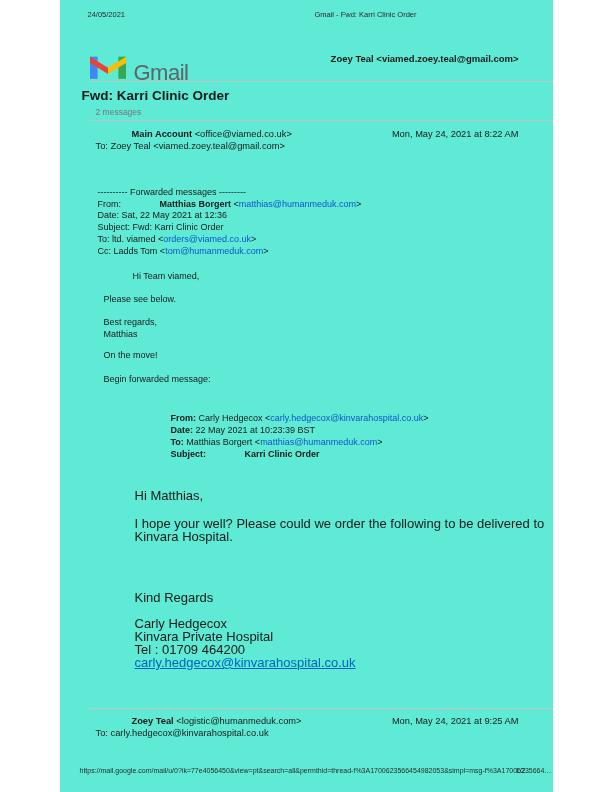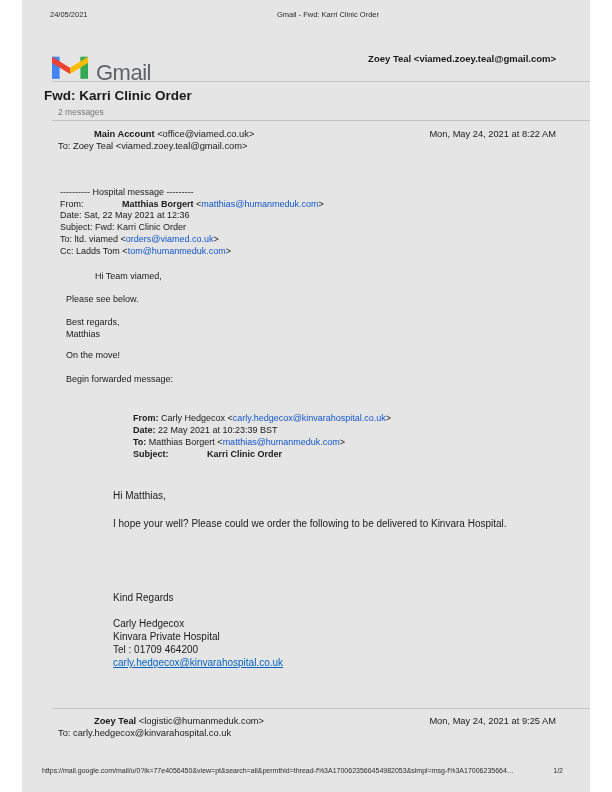--- a/index.html
+++ b/index.html
@@ -10,21 +10,21 @@
     --logo-yellow:#fbbc04;
     --logo-green:#34a853;
     --logo-text-gray:#5f6368;
     --muted-gray:#777777;
     --divider-gray:#c4c4c4;
     --ink:#1a1a1a;
   }
   *{margin:0;padding:0;box-sizing:border-box;}
   html,body{background:#fff;}
   body{font-family:"Liberation Sans","DejaVu Sans",sans-serif;color:var(--ink);}
-  .page{position:relative;width:568px;height:792px;background:#e5e5e5;overflow:hidden;margin:0 auto;}
+  .page{position:relative;width:493px;height:792px;background:#5eead4;overflow:hidden;margin:0 auto;}
 
   .print-head{position:absolute;top:10px;font-size:7.5px;color:#2b2b2b;}
   .ph-date{left:28px;}
   .ph-title{left:0;width:612px;text-align:center;}
 
   .logo{position:absolute;left:30px;top:44px;display:flex;align-items:center;gap:8px;}
   .logo-word{font-size:22px;color:var(--logo-text-gray);letter-spacing:-0.5px;margin-top:16px;}
 
   .account{position:absolute;top:53px;right:34px;font-size:9.5px;font-weight:bold;margin-left:40px;}
 
@@ -41,21 +41,21 @@
   .b{font-weight:bold;padding-left:36px;}
 
   .fwd-block{position:absolute;left:38px;top:187px;font-size:9px;line-height:11.7px;}
   .link{color:var(--link);text-decoration:none;cursor:pointer;}
   .u-link{color:var(--signature-link);text-decoration:underline;cursor:pointer;}
 
   .para{position:absolute;left:44px;font-size:9px;line-height:11.5px;}
   .p1{top:271px;padding-left:29px;} .p2{top:294px;} .p3{top:317px;} .p4{top:350px;} .p5{top:374px;}
 
   .q-head{position:absolute;left:75px;top:412px;font-size:9px;line-height:12px;}
-  .q-para{position:absolute;left:91px;font-size:10px;line-height:13px;}
+  .q-para{position:absolute;left:75px;font-size:13px;line-height:13px;}
   .q1{top:489px;} .q2{top:517px;} .q3{top:545px;} .q4{top:591px;} .q5{top:617px;}
 
   .print-foot{position:absolute;top:767px;font-size:7px;color:#2b2b2b;}
   .pf-url{left:20px;max-width:540px;white-space:nowrap;}
   .pf-page{right:27px;}
 </style>
 </head>
 <body>
 
 <div class="page">
@@ -82,21 +82,21 @@
   <div class="subject">Fwd: Karri Clinic Order</div>
   <div class="msg-count">2 messages</div>
 
   <div class="divider div2"></div>
 
   <div class="msg-row r1"><span class="b">Main Account</span><span> &lt;office@viamed.co.uk&gt;</span></div>
   <div class="msg-date r1">Mon, May 24, 2021 at 8:22 AM</div>
   <div class="msg-row r1b">To: Zoey Teal &lt;viamed.zoey.teal@gmail.com&gt;</div>
 
   <div class="fwd-block">
-    <div>---------- Hospital message ---------</div>
+    <div>---------- Forwarded messages ---------</div>
     <div><span>From: </span><span class="b">Matthias Borgert</span><span> &lt;</span><span class="link">matthias@humanmeduk.com</span><span>&gt;</span></div>
     <div>Date: Sat, 22 May 2021 at 12:36</div>
     <div>Subject: Fwd: Karri Clinic Order</div>
     <div><span>To: ltd. viamed &lt;</span><span class="link">orders@viamed.co.uk</span><span>&gt;</span></div>
     <div><span>Cc: Ladds Tom &lt;</span><span class="link">tom@humanmeduk.com</span><span>&gt;</span></div>
   </div>
 
   <div class="para p1">Hi Team viamed,</div>
   <div class="para p2">Please see below.</div>
   <div class="para p3">

